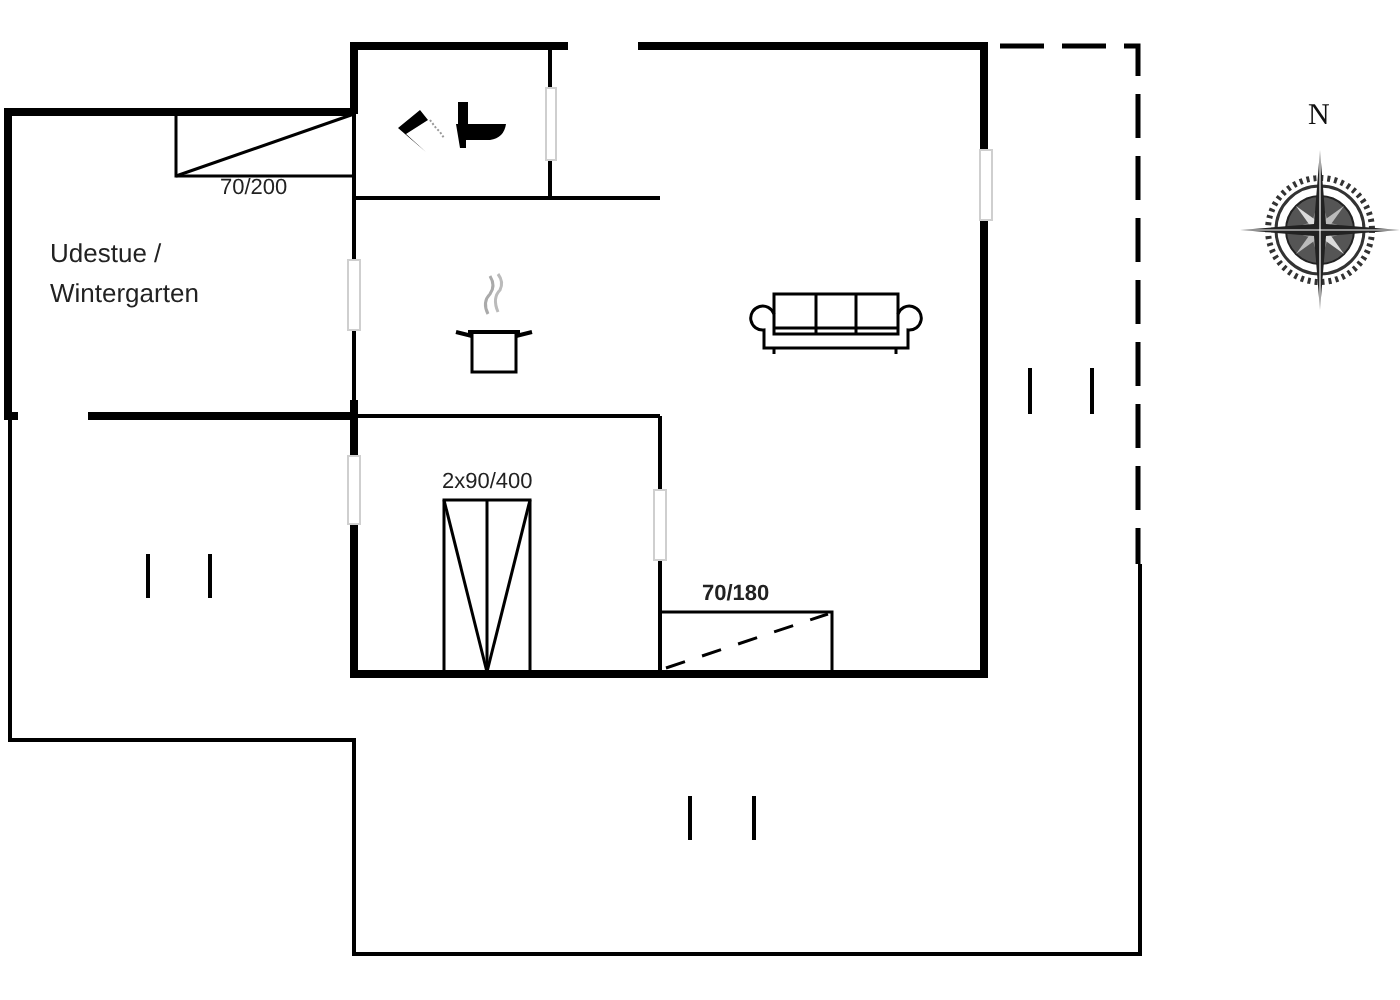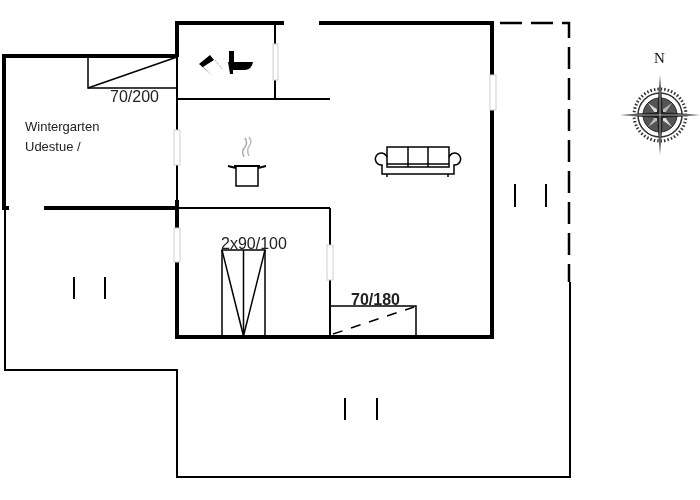--- a/index.html
+++ b/index.html
@@ -1,21 +1,21 @@
 <!DOCTYPE html>
 <html><head>
   <meta charset="utf-8">
   <style>
     html, body { margin: 0; padding: 0; background: #ffffff; }
     body { width: 700px; height: 500px; position: relative; overflow: hidden; font-family: "Liberation Sans", sans-serif; }
     svg { position: absolute; left: 0; top: 0; }
     .text-layer { position: absolute; left: 0; top: 0; width: 700px; height: 500px; pointer-events: none; }
     .t { position: absolute; color: #222; font-family: "Liberation Sans", sans-serif; white-space: nowrap; }
     .room-label { font-size: 13px; line-height: 20px; left: 25px; top: 117px; }
-    .dim-label { font-size: 16px; }
+    .dim-label { font-size: 11px; }
     .n-label { font-family: "Liberation Serif", serif; font-size: 15px; color: #111; left: 654px; top: 50px; }
   </style>
 </head>
 <body>
 
 <svg width="700" height="500" viewBox="0 0 700 500" xmlns="http://www.w3.org/2000/svg">
 
   <g stroke="#000" fill="none" stroke-width="2">
     <polyline points="5,208 5,370 177,370 177,477 570,477 570,282"></polyline>
   </g>
@@ -128,20 +128,20 @@
     <path d="M0,-17 L4,-4 L17,0 L4,4 L0,17 L-4,4 L-17,0 L-4,-4 Z" fill="#999"></path>
     <path d="M-12,-12 L2,-2 L12,12 L-2,2 Z" fill="#ddd"></path>
     <path d="M12,-12 L2,2 L-12,12 L-2,-2 Z" fill="#bbb"></path>
     <path d="M0,-40 L3,-3 L40,0 L3,3 L0,40 L-3,3 L-40,0 L-3,-3 Z" fill="#222"></path>
     <path d="M0,-40 L0,40 M-40,0 L40,0" stroke="#fff" stroke-width="0.6"></path>
   </g>
 </svg>
 
 <div class="text-layer">
   <div class="t room-label">
+    <div>Udestue /</div>
     <div>Wintergarten</div>
-    <div>Udestue /</div>
   </div>
   <div class="t dim-label" style="left:110px; top:88px;">70/200</div>
-  <div class="t dim-label" style="left:221px; top:235px;">2x90/100</div>
+  <div class="t dim-label" style="left:221px; top:235px;">2x90/400</div>
   <div class="t dim-label" style="left:351px; top:291px;font-weight:bold;">70/180</div>
   <div class="t n-label">N</div>
 </div>
 
 </body></html>

